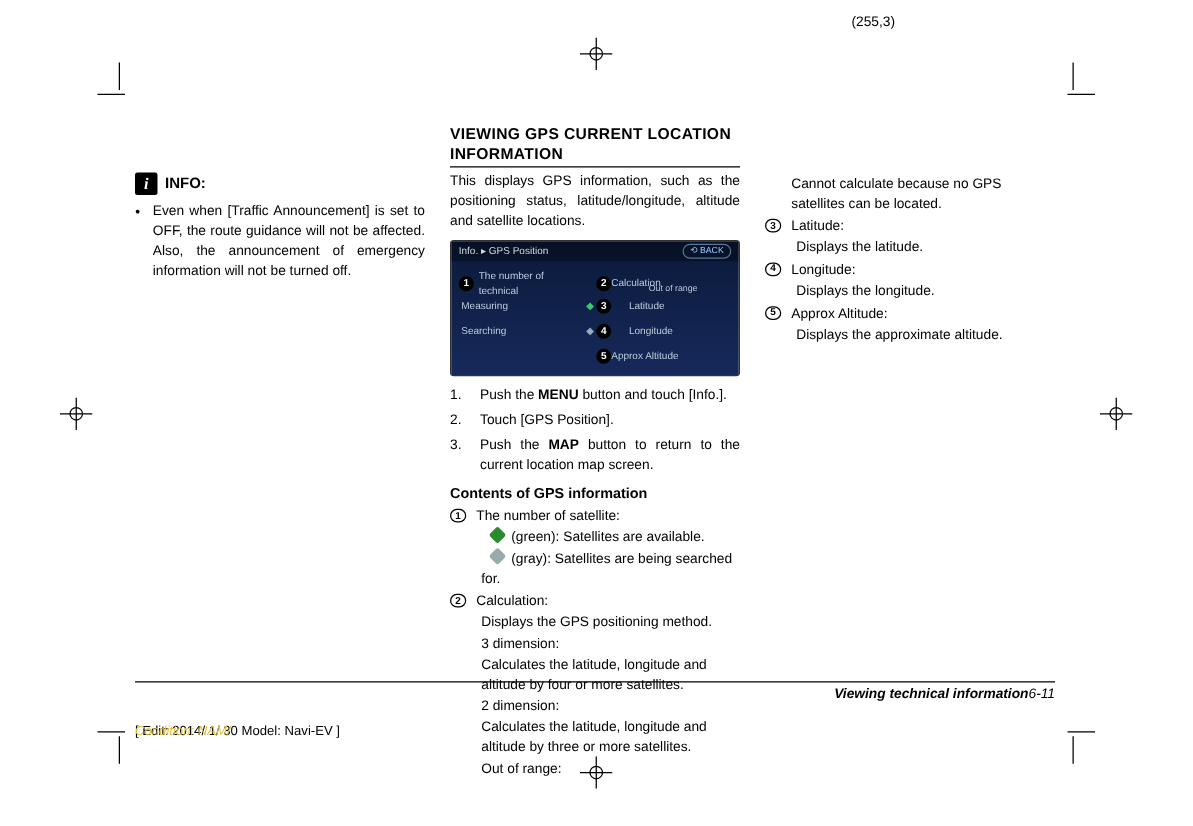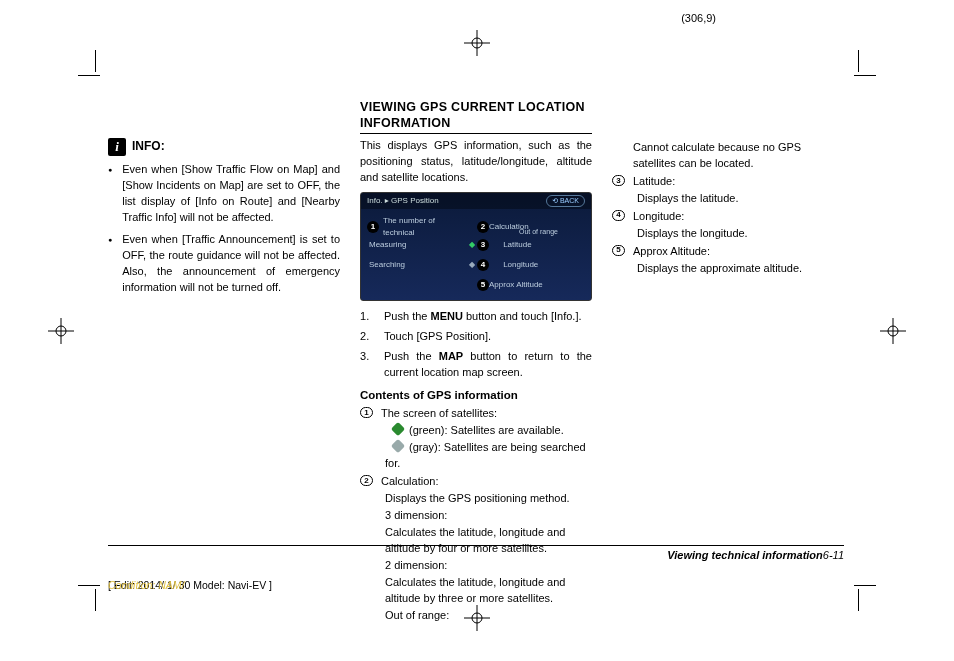--- a/index.html
+++ b/index.html
@@ -145,21 +145,21 @@
     text-align: left; margin-top: 18px; font-size: 10.5px;
   }
   .condition {
     position: absolute; left: 108px; bottom: 70px;
     font-size: 10.5px; font-style: italic; color: #e0c040;
   }
 </style>
 </head>
 <body>
 
-<div class="page-coord">(306,9)</div>
+<div class="page-coord">(255,3)</div>
 
 <div class="corner-mark tl"></div>
 <div class="corner-mark tr"></div>
 <div class="corner-mark bl"></div>
 <div class="corner-mark br"></div>
 
 <div class="reg-mark top">
   <svg viewBox="0 0 26 26">
       <line x1="13" y1="0" x2="13" y2="26" stroke="#000"></line>
       <line x1="0" y1="13" x2="26" y2="13" stroke="#000"></line>
@@ -189,23 +189,20 @@
 </div>
 
 <div class="content">
 
   <div class="col col1">
     <div class="info-header">
       <span class="info-icon">i</span>
       <span>INFO:</span>
     </div>
     <ul class="bullets">
-      <li>
-          <span>Even when [Show Traffic Flow on Map] and [Show Incidents on Map] are set to OFF, the list display of [Info on Route] and [Nearby Traffic Info] will not be affected.</span>
-        </li>
       <li>
           <span>Even when [Traffic Announcement] is set to OFF, the route guidance will not be affected. Also, the announcement of emergency information will not be turned off.</span>
         </li>
     </ul>
   </div>
 
   <div class="col col2">
     <div class="section-title">VIEWING GPS CURRENT LOCATION INFORMATION</div>
     <div class="intro">This displays GPS information, such as the positioning status, latitude/longitude, altitude and satellite locations.</div>
 
@@ -255,21 +252,21 @@
           <span><span>Push the </span><b>MAP</b><span> button to return to the current location map screen.</span></span>
         </li>
     </ol>
 
     <div class="subhead">Contents of GPS information</div>
 
     <div class="gps-list">
       <div class="gitem">
         <span class="circled">1</span>
         <div class="gbody">
-          <div>The screen of satellites:</div>
+          <div>The number of satellite:</div>
           <div class="sub"><span class="sat-dot g"></span><span>(green): Satellites are available.</span></div>
           <div class="sub"><span class="sat-dot gr"></span><span>(gray): Satellites are being searched for.</span></div>
         </div>
       </div>
       <div class="gitem">
         <span class="circled">2</span>
         <div class="gbody">
           <div>Calculation:</div>
           <div class="sub">Displays the GPS positioning method.</div>
           <div class="sub">3 dimension:</div>

